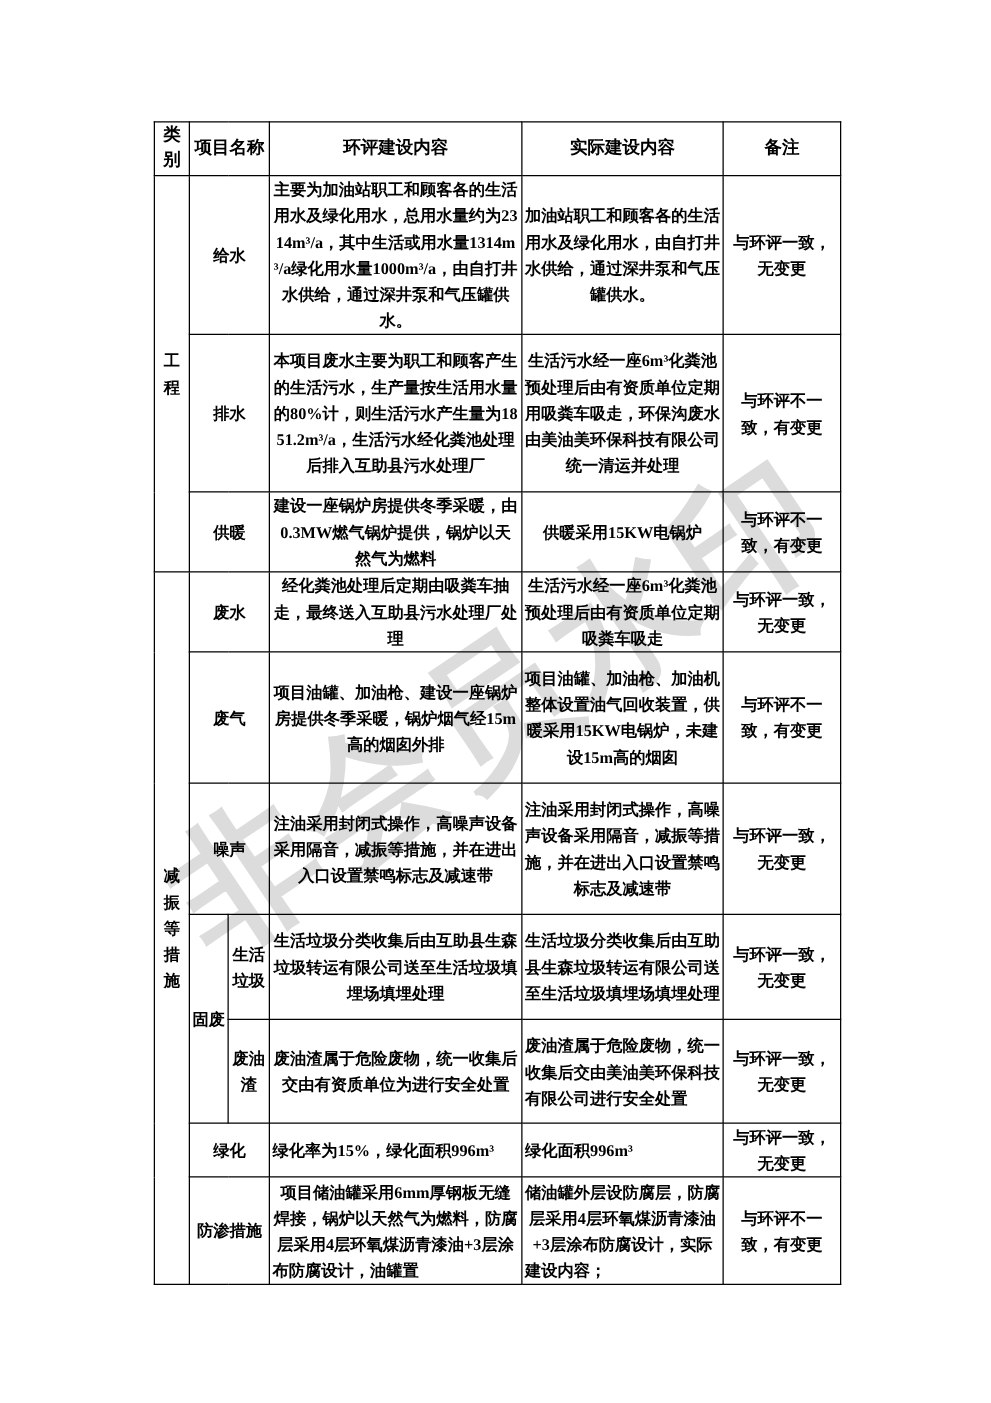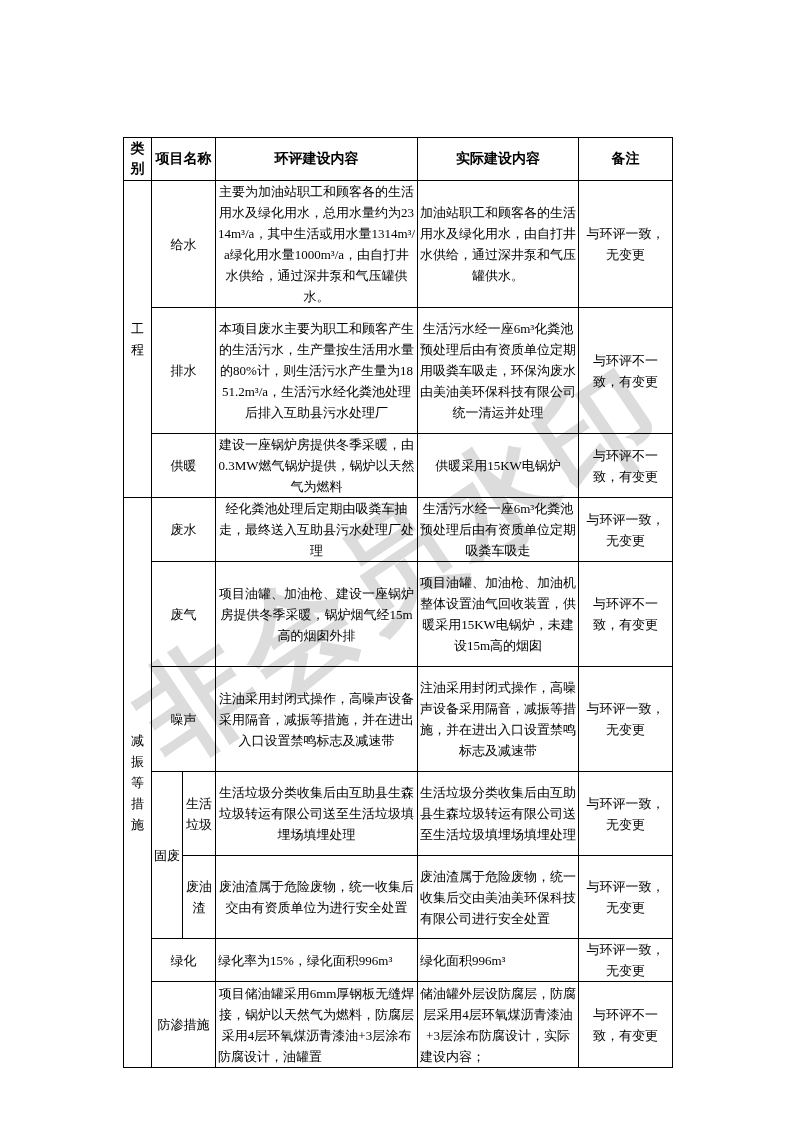--- a/index.html
+++ b/index.html
@@ -26,30 +26,29 @@
     user-select: none;
   }
   table.doc {
     position: absolute;
     left: 123px; top: 97px;
     width: 549px;
     border-collapse: collapse;
     table-layout: fixed;
     z-index: 1;
     background: transparent;
-    margin-top: 40px;
   }
   table.doc td, table.doc th {
     border: 1px solid #000;
     padding: 0 2px;
     font-size: 13px;
     line-height: 21px;
     text-align: center;
     vertical-align: middle;
-    font-weight: normal;
+    font-weight: bold;
     word-break: break-all;
     overflow: hidden;
     background: transparent;
   }
   table.doc th {
     font-weight: bold;
     font-size: 14px;
     line-height: 20px;
   }
   td.al { text-align: justify; text-align-last: left; }

